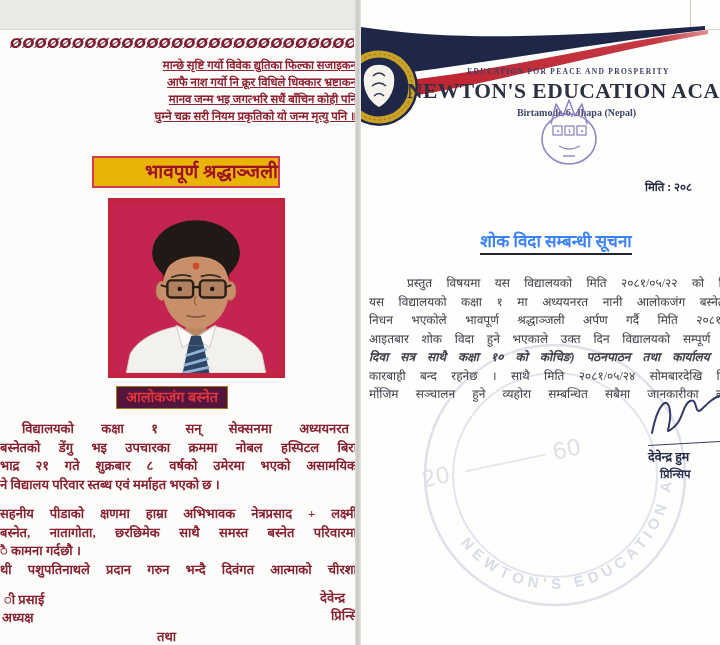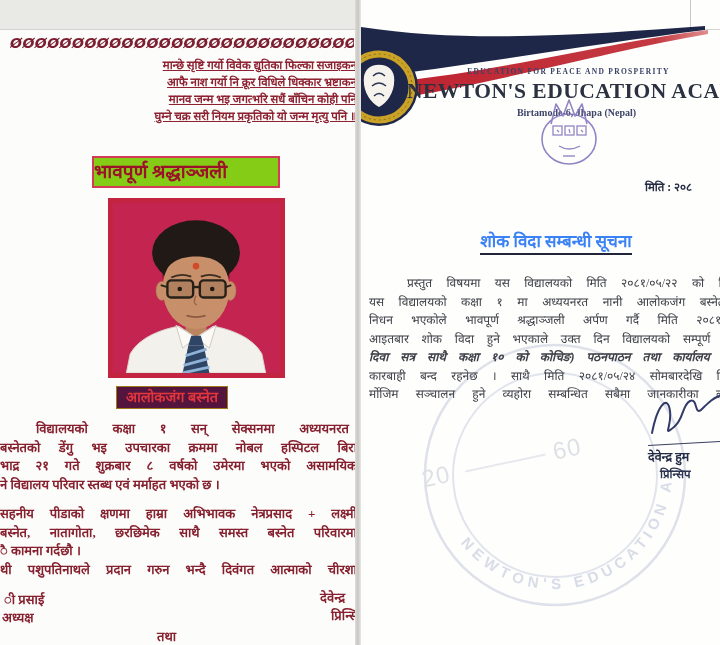--- a/index.html
+++ b/index.html
@@ -6,29 +6,29 @@
   body { background:#888; font-family:"Liberation Serif","DejaVu Serif",serif; }
   .canvas { position:relative; width:720px; height:645px; background:#efeeec; overflow:hidden; margin:0 auto; }
 
   
   .doc-left { position:absolute; left:0; top:0; width:357px; height:645px; background:#fcfcfa; overflow:hidden; }
   .left-topstrip { position:absolute; left:0; top:0; width:357px; height:30px; background:#e9e9e6; border-bottom:1px solid #d4d3d0; }
   .ornament-row { position:absolute; left:10px; top:35px; width:344px; height:20px; overflow:hidden; white-space:nowrap;
     font-family:"DejaVu Sans",sans-serif; font-style:italic; font-weight:700; font-size:14px; letter-spacing:0.5px; color:#7b1e30; }
   .verse { position:absolute; left:0; top:57px; width:357px; text-align:right; color:#8e2232; font-weight:700;
     font-size:11.5px; line-height:17px;text-decoration:underline; }
-  .title-box { position:absolute; left:92px; top:156px; width:188px; height:32px; background:#84cc16; border:2px solid #d23a55;
-    color:#9c1228; font-size:19px; font-weight:700; text-align:left; line-height:28px; }
+  .title-box { position:absolute; left:92px; top:156px; width:188px; height:32px; background:#eab308; border:2px solid #d23a55;
+    color:#9c1228; font-size:19px; font-weight:700; text-align:right; line-height:28px; }
   .photo-frame { position:absolute; left:108px; top:198px; width:177px; height:180px; border:5px solid #c22441; background:#c42450; }
   .photo-frame svg { display:block; width:100%; height:100%; }
   .name-badge { position:absolute; left:116px; top:386px; width:112px; height:23px; background:#53153e; border:1px solid #a07818;
     color:#e2353c; font-size:14.5px; font-weight:700; text-align:center; line-height:21px; }
   .lpara { position:absolute; left:0; width:357px; color:#86202f; font-weight:700; font-size:13px; line-height:18.5px; }
   .lline { text-align:justify; text-align-last:justify; }
-  .lline.first { padding-left:36px; padding-right:8px; }
+  .lline.first { padding-left:22px; padding-right:8px; }
   .lline.last { text-align:left; text-align-last:left; }
   .lsign { position:absolute; color:#86202f; font-weight:700; font-size:13px; white-space:nowrap; }
 
   
   .doc-gap { position:absolute; left:355px; top:0; width:6px; height:645px;
     background:linear-gradient(90deg,#dddcd9,#c7c6c3,#e8e8e5); }
 
   
   .doc-right { position:absolute; left:361px; top:0; width:359px; height:645px; background:#fefefd; overflow:hidden; }
   .paper-edge-v { position:absolute; left:329px; top:0; width:1px; height:30px; background:#c9c8c5; }

